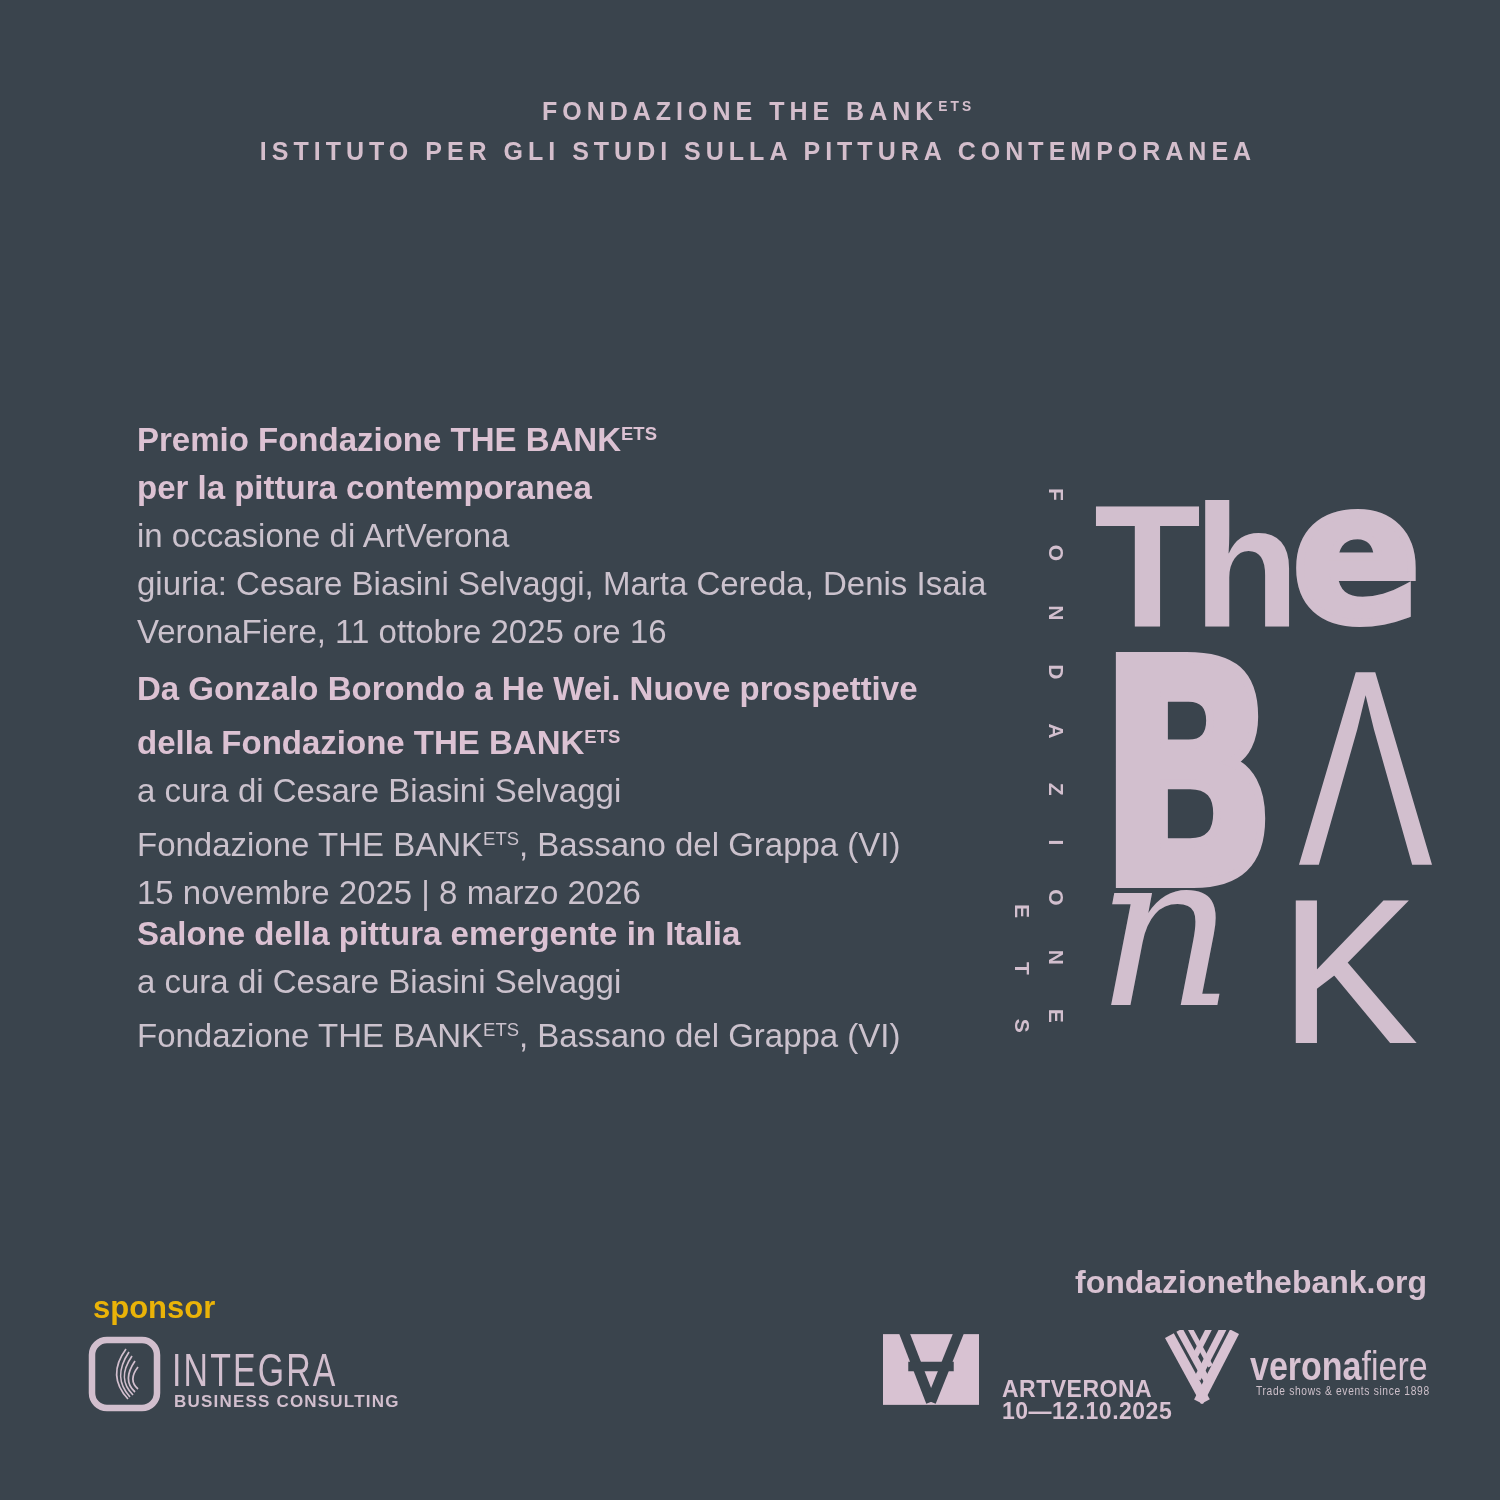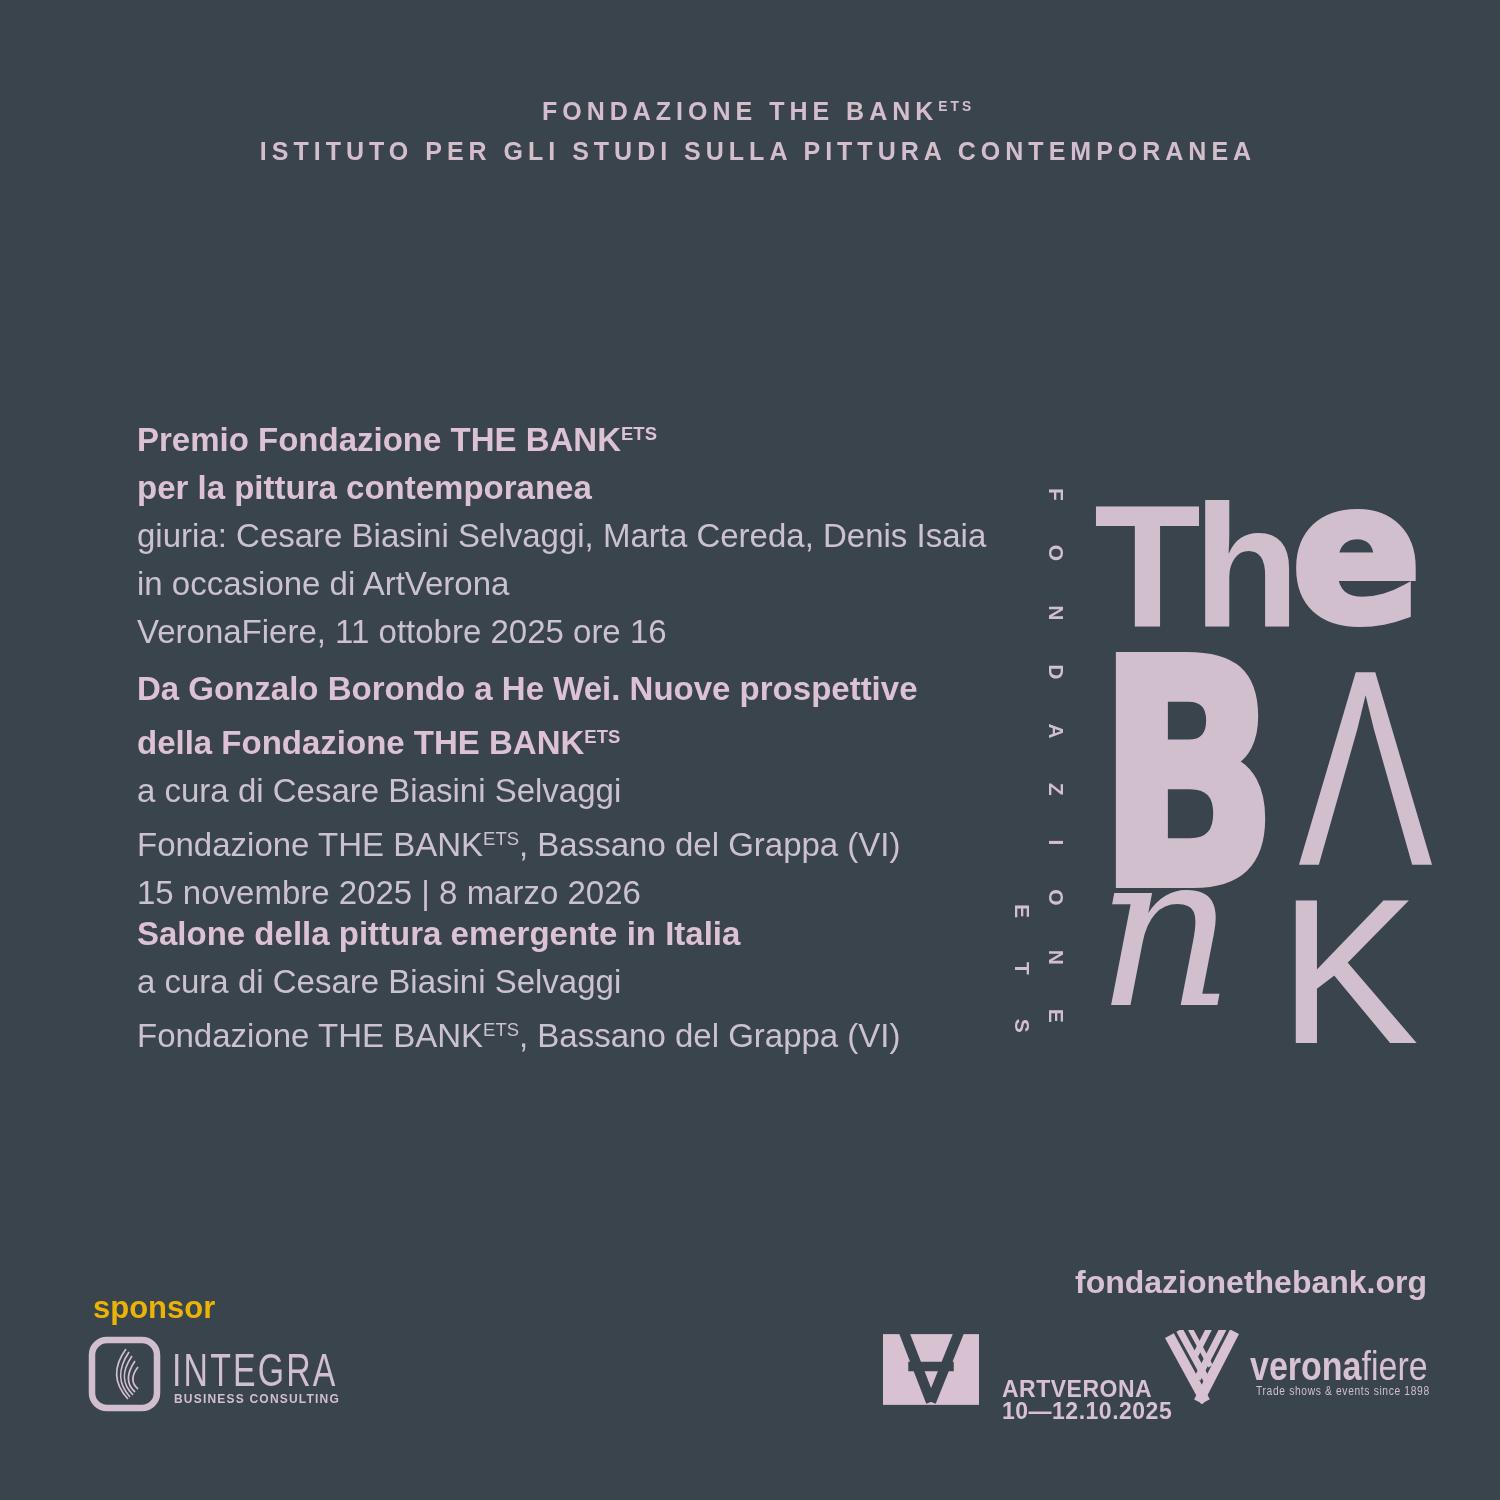--- a/index.html
+++ b/index.html
@@ -46,21 +46,21 @@
     font-weight:bold;font-size:31px;color:#eab308;
   }
   #integra-icon{position:absolute;left:88px;top:1336px;}
   #integra-name{
     position:absolute;left:172px;top:1342px;
     font-size:47px;letter-spacing:3px;color:#d2bfce;
     transform:scaleX(.72);transform-origin:left top;white-space:nowrap;
   }
   #integra-tagline{
     position:absolute;left:174px;top:1392px;
-    font-weight:bold;font-size:12px;letter-spacing:1.2px;color:#d2bfce;
+    font-weight:bold;font-size:17px;letter-spacing:1.2px;color:#d2bfce;
     white-space:nowrap;
   }
   
   #website{
     position:absolute;right:73px;top:1264px;
     font-weight:bold;font-size:32px;color:#d8c2d2;white-space:nowrap;
   }
   #artverona-monogram{position:absolute;left:883px;top:1334px;}
   #artverona-text{
     position:absolute;left:1002px;top:1341px;
@@ -85,22 +85,22 @@
 
 <div id="poster">
 
   <div class="header-line" id="header-l1"><span>FONDAZIONE THE BANK</span><sup>ETS</sup></div>
   <div class="header-line" id="header-l2">ISTITUTO PER GLI STUDI SULLA PITTURA CONTEMPORANEA</div>
 
   <div id="events-root">
       <div class="event-block eb0">
         <div class="event-line bold"><span>Premio Fondazione THE BANK</span><sup>ETS</sup></div>
         <div class="event-line bold"><span>per la pittura contemporanea</span></div>
+        <div class="event-line"><span>in occasione di ArtVerona</span></div>
         <div class="event-line"><span>giuria: Cesare Biasini Selvaggi, Marta Cereda, Denis Isaia</span></div>
-        <div class="event-line"><span>in occasione di ArtVerona</span></div>
         <div class="event-line"><span>VeronaFiere, 11 ottobre 2025 ore 16</span></div>
       </div>
       <div class="event-block eb1">
         <div class="event-line bold"><span>Da Gonzalo Borondo a He Wei. Nuove prospettive</span></div>
         <div class="event-line bold"><span>della Fondazione THE BANK</span><sup>ETS</sup></div>
         <div class="event-line"><span>a cura di Cesare Biasini Selvaggi</span></div>
         <div class="event-line"><span>Fondazione THE BANK</span><sup>ETS</sup><span>, Bassano del Grappa (VI)</span></div>
         <div class="event-line"><span>15 novembre 2025 | 8 marzo 2026</span></div>
       </div>
       <div class="event-block eb2">

